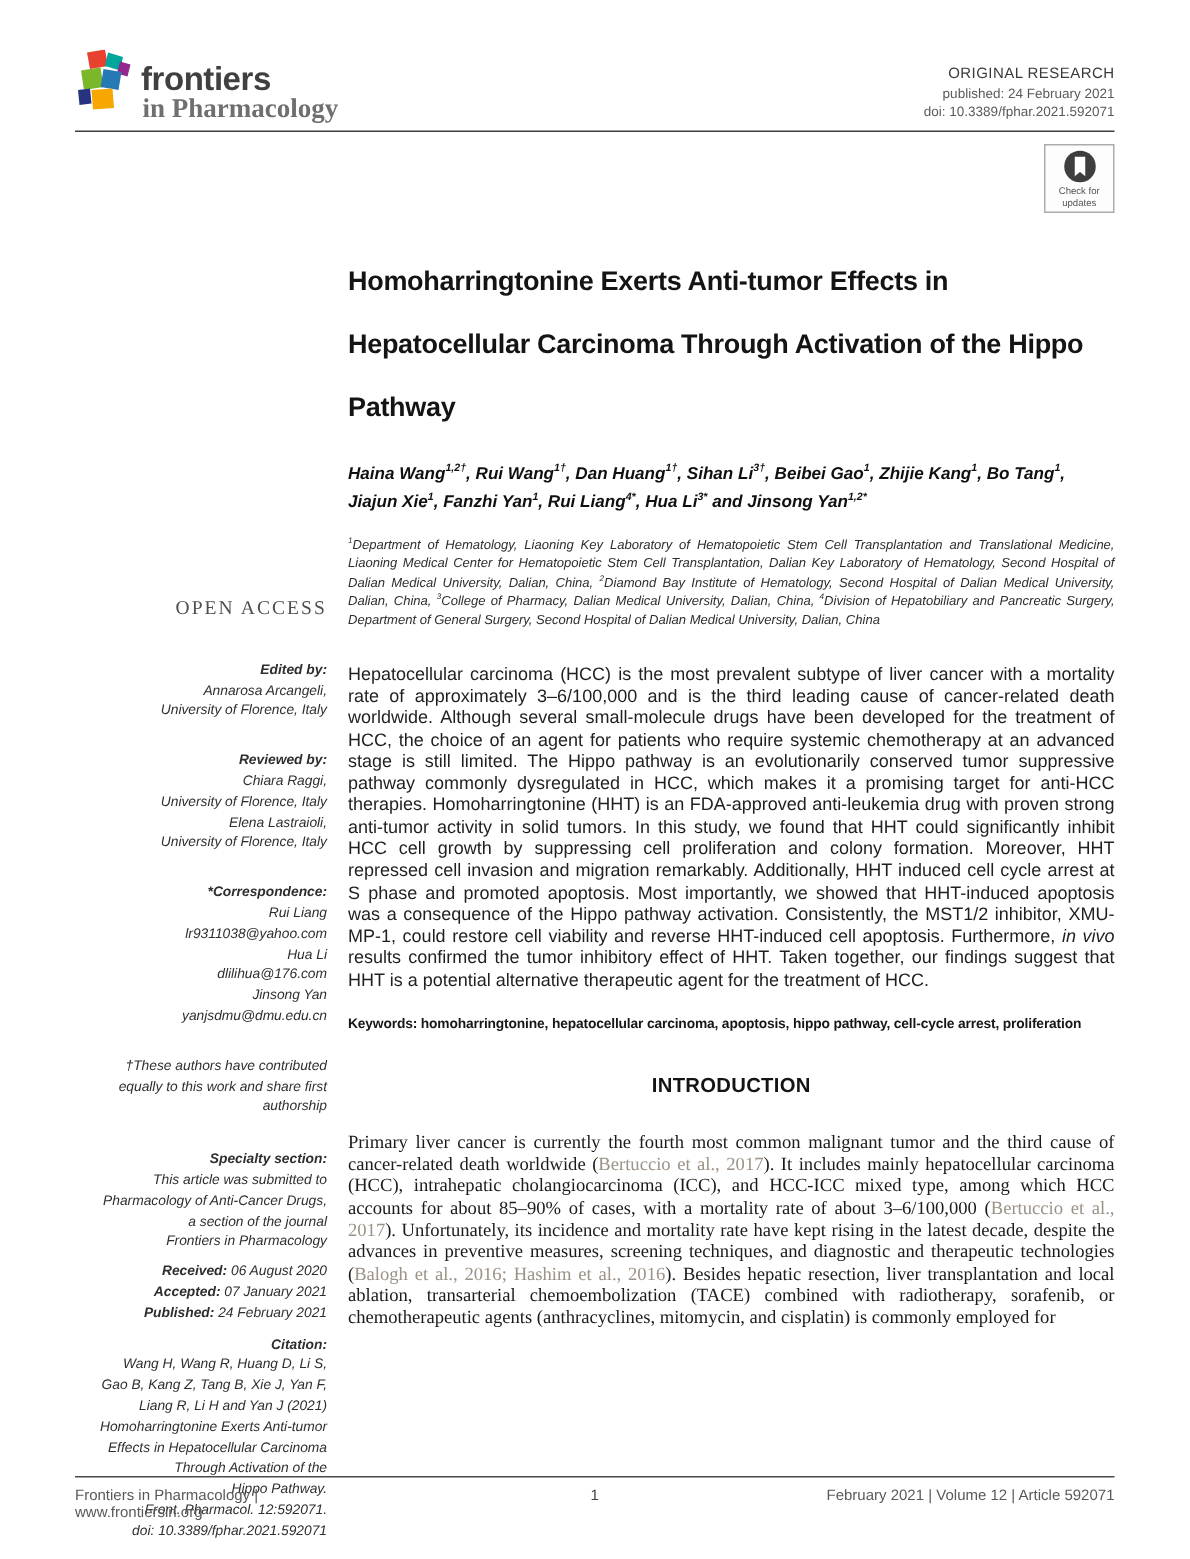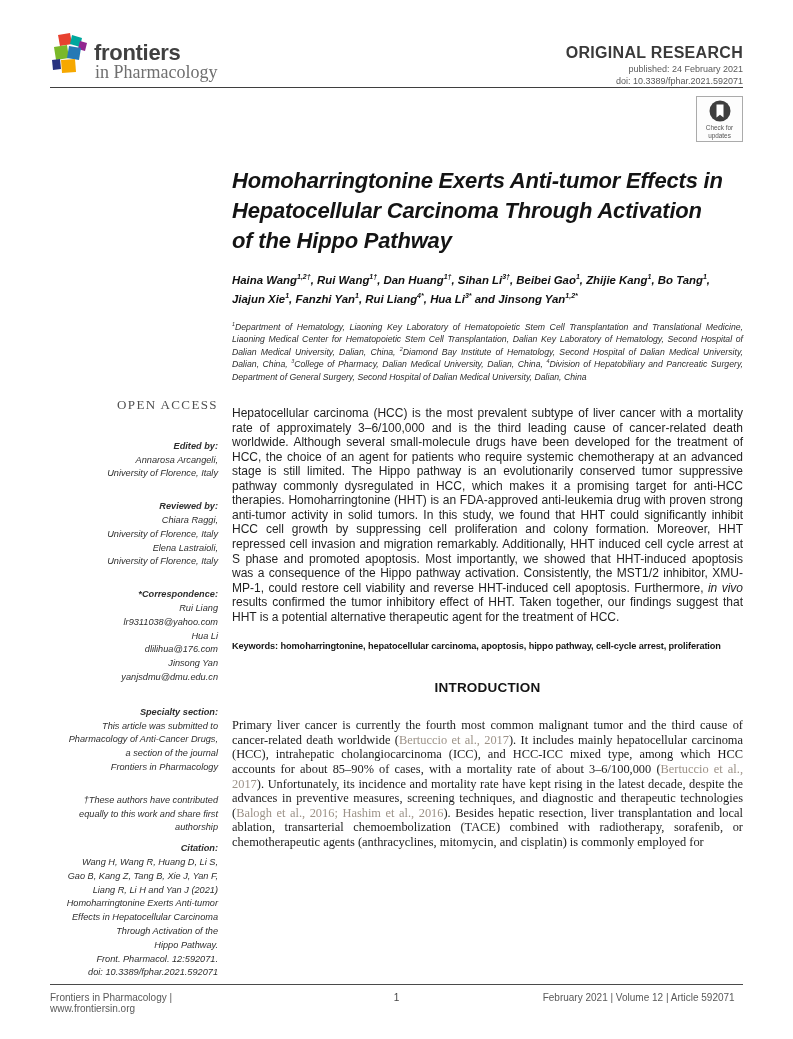--- a/index.html
+++ b/index.html
@@ -16,44 +16,44 @@
 
   
   .logo-icon { position: absolute; left: 50px; top: 33px; }
   .journal-name {
     position: absolute; left: 94px; top: 40px;
     font-size: 22px; font-weight: 700; color: #404040; letter-spacing: -0.3px;
   }
   .journal-subtitle {
     position: absolute; left: 95px; top: 62px;
     font-family: "Liberation Serif", serif;
-    font-size: 18px; color: #6f6f6f;
+    font-size: 18px; color: #6f6f6f; font-weight: bold;
   }
   .header-right { position: absolute; right: 50px; top: 44px; text-align: right; }
-  .article-type { font-size: 16px; font-weight: 700; color: #3a3a3a; letter-spacing: 0.3px; }
+  .article-type { font-size: 10px; font-weight: 400; color: #3a3a3a; letter-spacing: 0.3px; }
   .published-line, .doi-line { font-size: 9px; color: #5a5a5a; margin-top: 2px; }
   .header-rule { position: absolute; left: 50px; right: 50px; top: 87px; border-top: 1.5px solid #3f3f3f; }
 
   
   .check-badge {
     position: absolute; left: 696px; top: 96px; width: 47px; height: 46px;
     border: 1px solid #ababab; background: #fdfdfd;
     display: flex; flex-direction: column; align-items: center; cursor: pointer;
   }
   .check-badge-label {
     font-size: 6.4px; color: #555; text-align: center; line-height: 1.2;
     width: 32px; margin-top: 1px;
   }
 
   
   .content-col { position: absolute; left: 232px; top: 166px; width: 511px; }
   .page-title {
     width: 492px;
-    font-size: 22px; line-height: 30px; font-weight: 700;
-    color: #141414; letter-spacing: -0.2px; font-style: italic;
+    font-size: 18px; line-height: 42px; font-weight: 700;
+    color: #141414; letter-spacing: -0.2px;
   }
   .author-list {
     margin-top: 15px;
     font-size: 11.4px; font-weight: 700; font-style: italic;
     line-height: 19px; color: #101010;
   }
   .author-list sup, .affiliations sup { font-size: 0.62em; line-height: 0; }
   .affiliations {
     margin-top: 12px;
     font-size: 8.7px; font-style: italic; color: #2e2e2e;
@@ -99,21 +99,21 @@
 
   
   .footer-rule { position: absolute; left: 50px; right: 50px; top: 984px; border-top: 1px solid #4a4a4a; }
   .footer {
     position: absolute; left: 50px; right: 50px; top: 992px;
     display: flex; align-items: baseline;
     font-size: 10px; color: #595959; gap: 46px;
   }
   .footer-left { flex: 1; text-align: left; }
   .footer-page { flex: 1; text-align: center; color: #444; }
-  .footer-right { flex: 1; }
+  .footer-right { flex: 1; text-align: right; }
 </style>
 </head>
 <body>
 
 <svg class="logo-icon" data-name="frontiers-logo-icon" width="40" height="46" viewBox="0 0 38 46" aria-hidden="true">
   <polygon points="7,2 19,0 21,11 9,13" fill="#e8412f"></polygon>
   <polygon points="21,2 31,5 29,14 19,11" fill="#00a79d"></polygon>
   <polygon points="29,8 36,10 34,18 27,16" fill="#92278f"></polygon>
   <polygon points="3,14 16,12 18,25 5,27" fill="#7ab829"></polygon>
   <polygon points="18,13 30,15 28,27 16,25" fill="#2679b5"></polygon>
@@ -155,31 +155,36 @@
       </div>
       <div class="sb-block" data-name="correspondence-block">
         <div class="sb-label">*Correspondence:</div>
         <div class="sb-line">Rui Liang</div>
         <div class="sb-line sb-email" data-name="correspondence-email">lr9311038@yahoo.com</div>
         <div class="sb-line">Hua Li</div>
         <div class="sb-line sb-email" data-name="correspondence-email">dlilihua@176.com</div>
         <div class="sb-line">Jinsong Yan</div>
         <div class="sb-line sb-email" data-name="correspondence-email">yanjsdmu@dmu.edu.cn</div>
       </div>
+      <div class="sb-block" data-name="equal-contribution-block">
+        <div class="sb-line">†These authors have contributed</div>
+        <div class="sb-line">equally to this work and share first</div>
+        <div class="sb-line">authorship</div>
+      </div>
       <div class="sb-block" data-name="specialty-block">
         <div class="sb-label">Specialty section:</div>
         <div class="sb-line">This article was submitted to</div>
         <div class="sb-line">Pharmacology of Anti-Cancer Drugs,</div>
         <div class="sb-line">a section of the journal</div>
         <div class="sb-line">Frontiers in Pharmacology</div>
       </div>
-      <div class="sb-block" data-name="equal-contribution-block">
-        <div class="sb-line">†These authors have contributed</div>
-        <div class="sb-line">equally to this work and share first</div>
-        <div class="sb-line">authorship</div>
+      <div class="sb-block" data-name="dates-block">
+        <div class="sb-line"><span class="sb-label-inline">Received:</span> 06 August 2020</div>
+        <div class="sb-line"><span class="sb-label-inline">Accepted:</span> 07 January 2021</div>
+        <div class="sb-line"><span class="sb-label-inline">Published:</span> 24 February 2021</div>
       </div>
       <div class="sb-block" data-name="citation-block">
         <div class="sb-label">Citation:</div>
         <div class="sb-line">Wang H, Wang R, Huang D, Li S,</div>
         <div class="sb-line">Gao B, Kang Z, Tang B, Xie J, Yan F,</div>
         <div class="sb-line">Liang R, Li H and Yan J (2021)</div>
         <div class="sb-line">Homoharringtonine Exerts Anti-tumor</div>
         <div class="sb-line">Effects in Hepatocellular Carcinoma</div>
         <div class="sb-line">Through Activation of the</div>
         <div class="sb-line">Hippo Pathway.</div>

